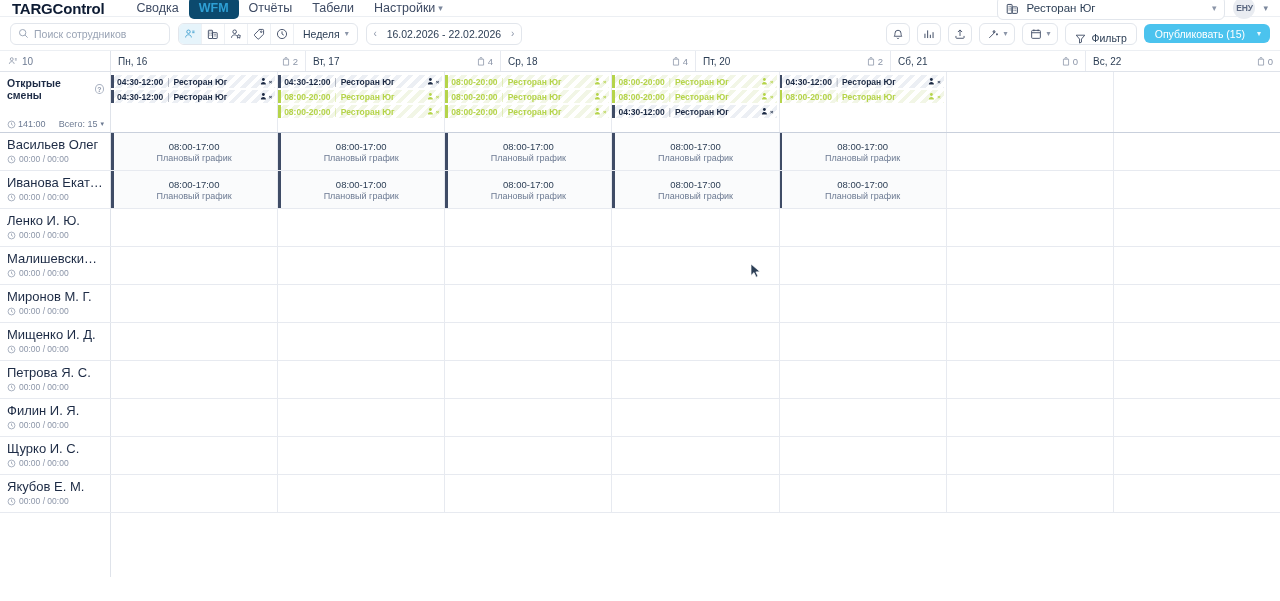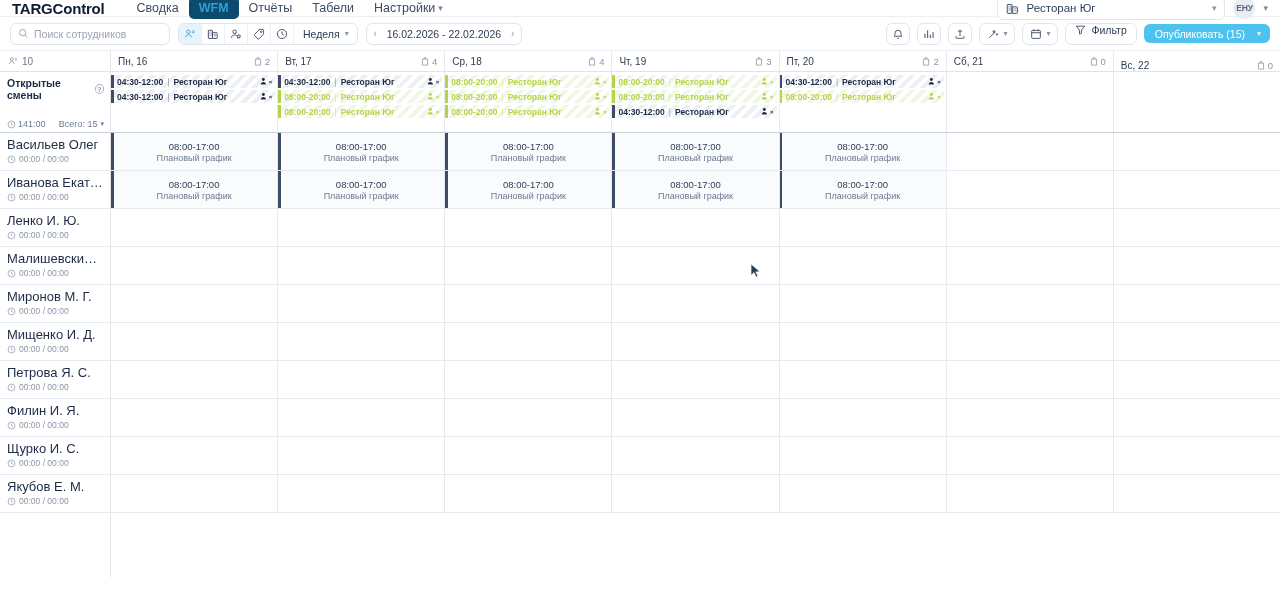--- a/index.html
+++ b/index.html
@@ -88,21 +88,21 @@
     width: 24px; height: 22px; border: 1px solid #e2e6ec; border-radius: 6px;
     display: flex; align-items: center; justify-content: center; background: #fff; cursor: pointer;
   }
   .icon-btn-split {
     height: 22px; border: 1px solid #e2e6ec; border-radius: 6px;
     display: flex; align-items: center; gap: 4px; padding: 0 7px; background: #fff; cursor: pointer;
   }
   .icon-btn-split .chev { font-size: 8px; color: #8b95a8; }
   .filter-btn {
     height: 22px; border: 1px solid #e2e6ec; border-radius: 6px;
-    display: flex; align-items: flex-start; gap: 5px; padding: 0 9px;
+    display: flex; align-items: flex-end; gap: 5px; padding: 0 9px;
     font-size: 10.5px; color: #2c3e55; background: #fff; cursor: pointer;
   }
   .publish-btn {
     height: 19px; border-radius: 6px; background: #4bc3ee; color: #fff;
     display: flex; align-items: center; gap: 6px; padding: 0 9px 0 11px;
     font-size: 10.5px; font-weight: 500; cursor: pointer; border: none;
     font-family: inherit;
   }
   .publish-btn .chev { font-size: 8px; opacity: .9; margin-left: 6px; }
 
@@ -111,21 +111,21 @@
   .grid-head { display: flex; height: 21px; border-bottom: 1px solid #dfe3ea; background: #fff; }
   .gh-left {
     width: 111px; min-width: 111px; display: flex; align-items: center; gap: 4px;
     padding-left: 8px; font-size: 10px; color: #6c7a92;
     border-right: 1px solid #dfe3ea;
   }
   .gh-day {
     flex: 1 1 0; display: flex; align-items: center; padding: 0 7px;
     font-size: 10px; color: #2c3e55; border-right: 1px solid #e7eaf0; position: relative;
   }
-  .gh-day:last-child { border-right: none; align-items: flex-end; }
+  .gh-day:last-child { border-right: none; }
   .gh-count {
     margin-left: auto; display: flex; align-items: center; gap: 3px;
     font-size: 9.5px; color: #8b95a8;
   }
 
   
   .open-row { display: flex; border-bottom: 1px solid #c9d0dc; background: #fff; }
   .open-left {
     width: 111px; min-width: 111px; border-right: 1px solid #dfe3ea;
     padding: 5px 6px 3px 7px; display: flex; flex-direction: column; justify-content: space-between;
@@ -369,30 +369,20 @@
         </span>
       </div>
       <div class="gh-day">
         <span>Ср, 18</span>
         <span class="gh-count">
           <svg width="8" height="9" viewBox="0 0 12 14" fill="none" stroke="#8b95a8" stroke-width="1.2">
               <path d="M2 3.4h8v9.2H2z"></path>
               <path d="M4.4 3.4V2.2a1.6 1.6 0 013.2 0v1.2"></path>
             </svg>
           <span>4</span>
-        </span>
-      </div>
-      <div class="gh-day">
-        <span>Чт, 19</span>
-        <span class="gh-count">
-          <svg width="8" height="9" viewBox="0 0 12 14" fill="none" stroke="#8b95a8" stroke-width="1.2">
-              <path d="M2 3.4h8v9.2H2z"></path>
-              <path d="M4.4 3.4V2.2a1.6 1.6 0 013.2 0v1.2"></path>
-            </svg>
-          <span>3</span>
         </span>
       </div>
       <div class="gh-day">
         <span>Пт, 20</span>
         <span class="gh-count">
           <svg width="8" height="9" viewBox="0 0 12 14" fill="none" stroke="#8b95a8" stroke-width="1.2">
               <path d="M2 3.4h8v9.2H2z"></path>
               <path d="M4.4 3.4V2.2a1.6 1.6 0 013.2 0v1.2"></path>
             </svg>
           <span>2</span>

